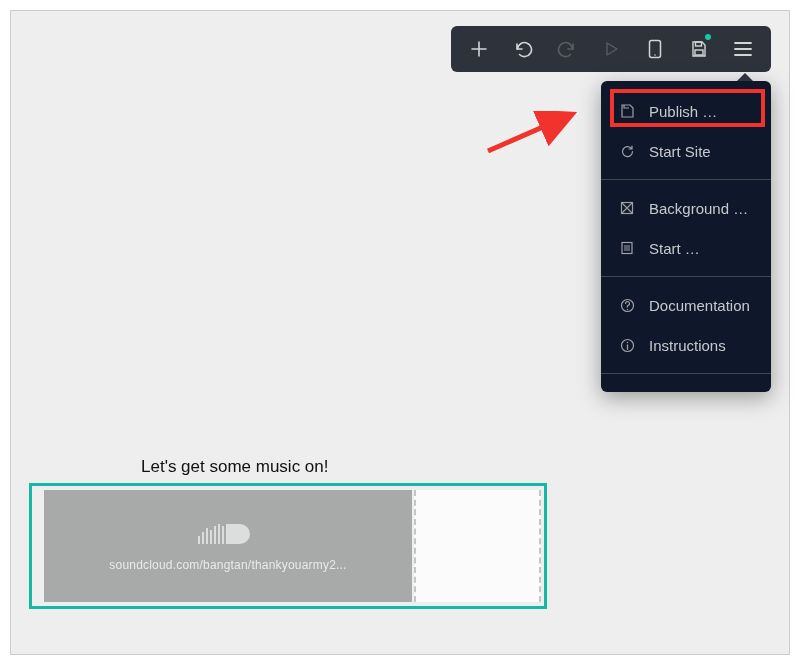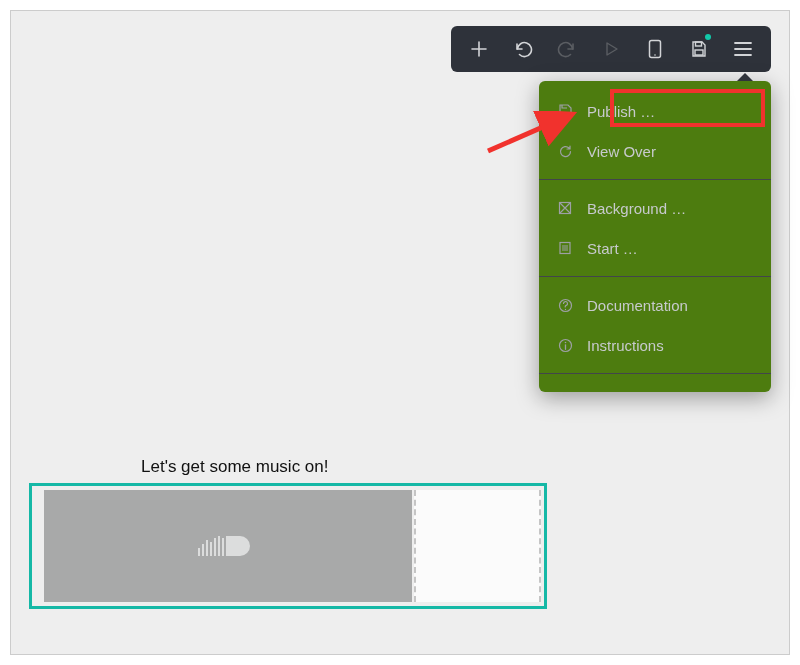--- a/index.html
+++ b/index.html
@@ -48,22 +48,22 @@
       right: 10px;
       width: 6px;
       height: 6px;
       border-radius: 50%;
       background: #12c9a9;
     }
     .dropdown {
       position: absolute;
       top: 70px;
       right: 18px;
-      width: 232px;
-      background: #4d7c0f;
+      width: 170px;
+      background: #0f172a;
       border-radius: 6px;
       box-shadow: 0 6px 22px rgba(0,0,0,0.35);
       padding: 10px 0;
     }
     .dropdown::before {
       content: "";
       position: absolute;
       top: -8px;
       right: 18px;
       border-left: 8px solid transparent;
@@ -210,21 +210,21 @@
           </svg>
       </span>
       <span>Publish …</span>
     </div>
     <div class="dd-item">
       <span class="ico">
         <svg width="15" height="15" viewBox="0 0 15 15">
             <path d="M12.5 7.5a5 5 0 1 1-1.5-3.5M12 2v3h-3" stroke="currentColor" stroke-width="1.2" fill="none" stroke-linecap="round"></path>
           </svg>
       </span>
-      <span>View Over</span>
+      <span>Start Site</span>
     </div>
     <div class="dd-sep"></div>
     <div class="dd-item">
       <span class="ico">
         <svg width="14" height="14" viewBox="0 0 14 14">
             <rect x="1.5" y="1.5" width="11" height="11" stroke="currentColor" stroke-width="1.2" fill="none"></rect>
             <path d="M1.5 1.5L12.5 12.5M12.5 1.5L1.5 12.5" stroke="currentColor" stroke-width="1.2"></path>
           </svg>
       </span>
       <span>Background …</span>
@@ -281,17 +281,18 @@
           <rect x="0" y="16" width="2" height="8"></rect>
           <rect x="4" y="12" width="2" height="12"></rect>
           <rect x="8" y="8" width="2" height="16"></rect>
           <rect x="12" y="10" width="2" height="14"></rect>
           <rect x="16" y="6" width="2" height="18"></rect>
           <rect x="20" y="4" width="2" height="20"></rect>
           <rect x="24" y="6" width="2" height="18"></rect>
           <path d="M28 4h14a10 10 0 0 1 10 10 10 10 0 0 1-10 10H28V4z"></path>
         </g>
       </svg>
+      <span class="url">soundcloud.com/bangtan/thankyouarmy2...</span>
     </div>
     <div class="embed-right"></div>
   </div>
 
 </div>
 
 </body></html>

